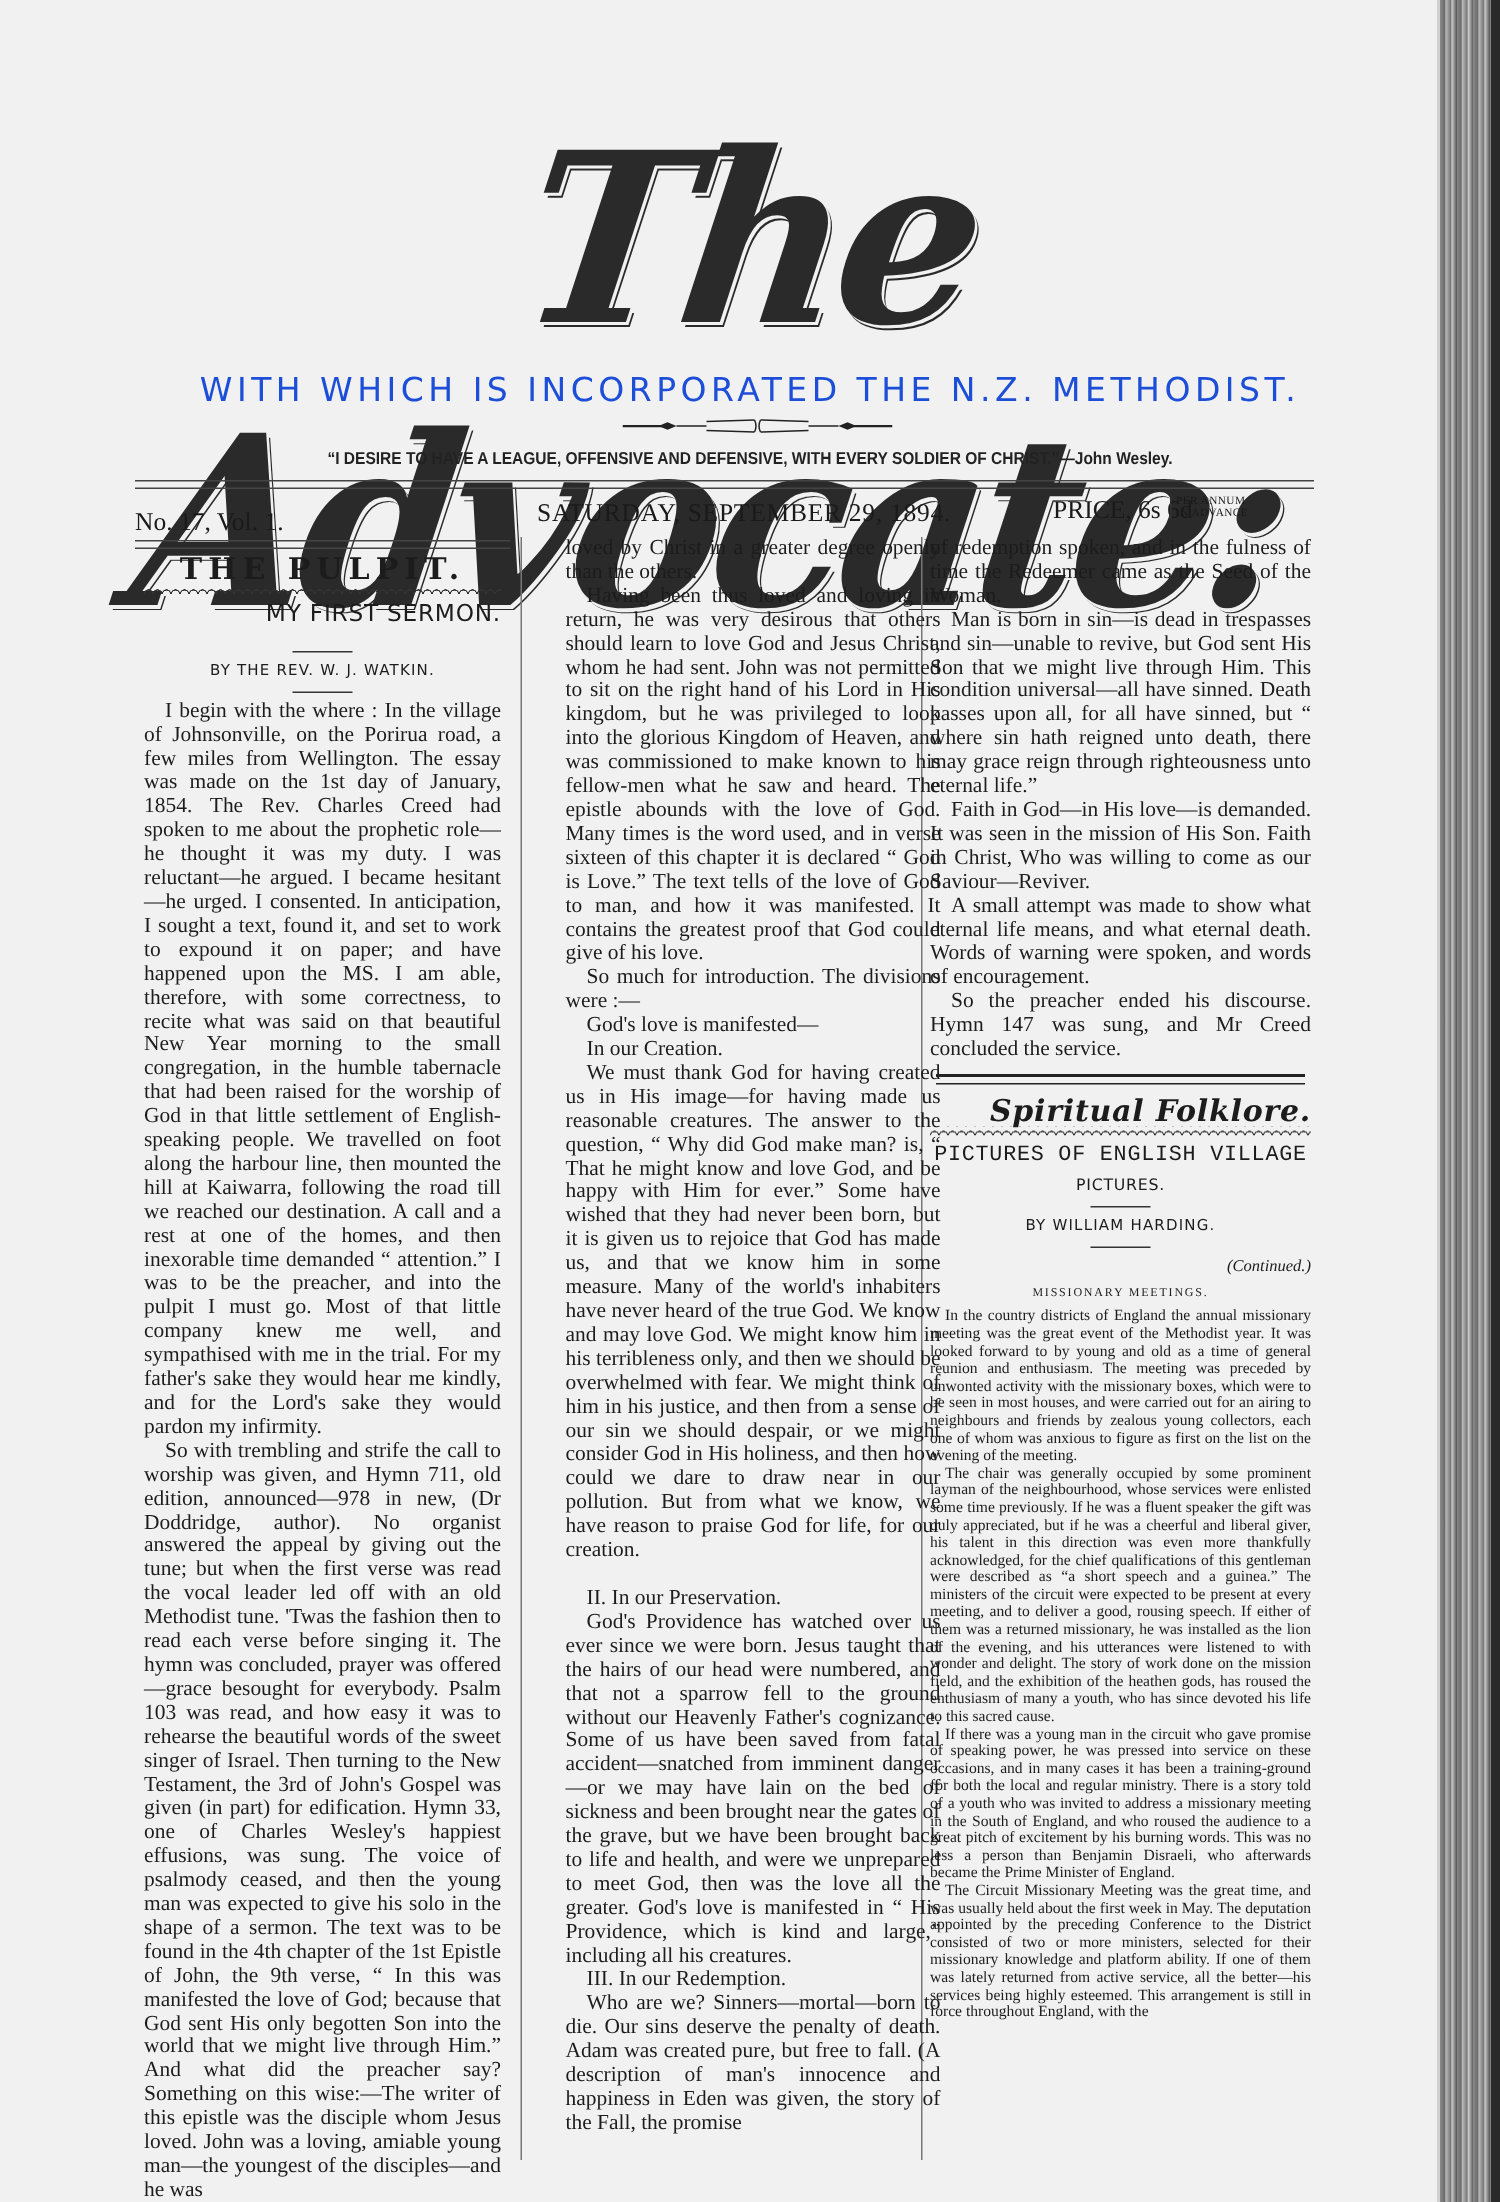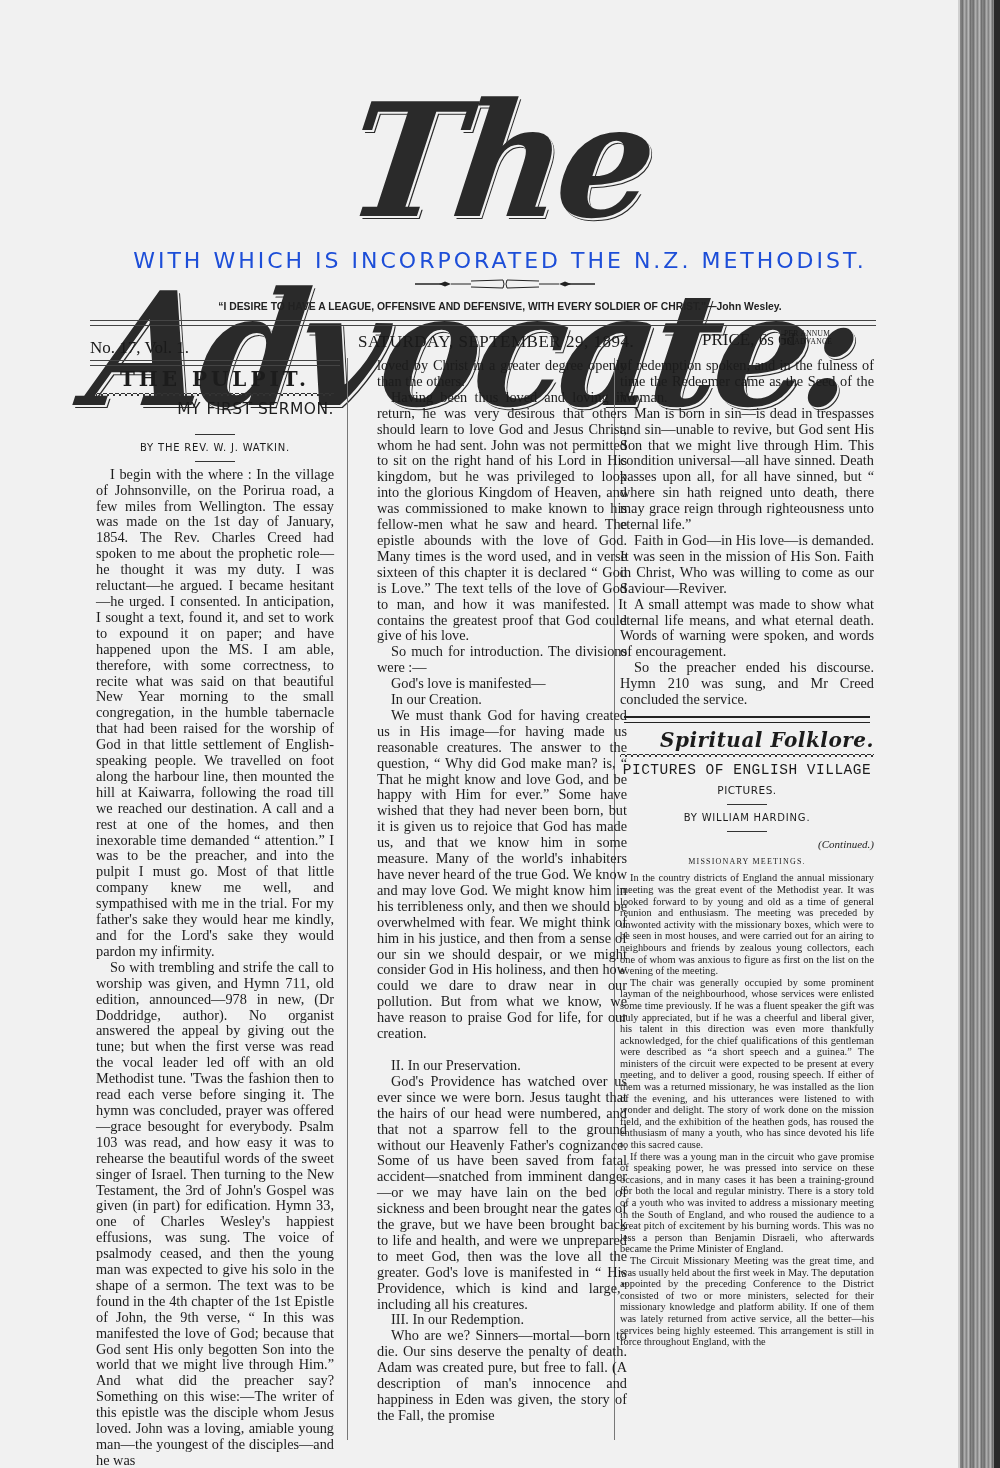--- a/index.html
+++ b/index.html
@@ -180,21 +180,21 @@
     <p>God's Providence has watched over us ever since we were born. Jesus taught that the hairs of our head were numbered, and that not a sparrow fell to the ground without our Heavenly Father's cognizance. Some of us have been saved from fatal accident—snatched from imminent danger—or we may have lain on the bed of sickness and been brought near the gates of the grave, but we have been brought back to life and health, and were we unprepared to meet God, then was the love all the greater. God's love is manifested in “ His Providence, which is kind and large,” including all his creatures.</p>
     <p>III. In our Redemption.</p>
     <p>Who are we? Sinners—mortal—born to die. Our sins deserve the penalty of death. Adam was created pure, but free to fall. (A description of man's innocence and happiness in Eden was given, the story of the Fall, the promise</p>
   </div>
 
   <div class="col col3">
     <p class="noindent">of redemption spoken, and in the fulness of time the Redeemer came as the Seed of the Woman.</p>
     <p>Man is born in sin—is dead in trespasses and sin—unable to revive, but God sent His Son that we might live through Him. This condition universal—all have sinned. Death passes upon all, for all have sinned, but “ where sin hath reigned unto death, there may grace reign through righteousness unto eternal life.”</p>
     <p>Faith in God—in His love—is demanded. It was seen in the mission of His Son. Faith in Christ, Who was willing to come as our Saviour—Reviver.</p>
     <p>A small attempt was made to show what eternal life means, and what eternal death. Words of warning were spoken, and words of encouragement.</p>
-    <p>So the preacher ended his discourse. Hymn 210 was sung, and Mr Creed concluded the service.</p>
+    <p>So the preacher ended his discourse. Hymn 147 was sung, and Mr Creed concluded the service.</p>
     <div class="section-end"></div>
 
     <div class="script-head">Spiritual Folklore.</div>
     <div class="wavy"></div>
     <div class="headline2">PICTURES OF ENGLISH VILLAGE</div>
     <div class="headline2-sub">PICTURES.</div>
     <div class="short-rule"></div>
     <div class="byline">BY WILLIAM HARDING.</div>
     <div class="short-rule"></div>
     <div class="continued">(Continued.)</div>

